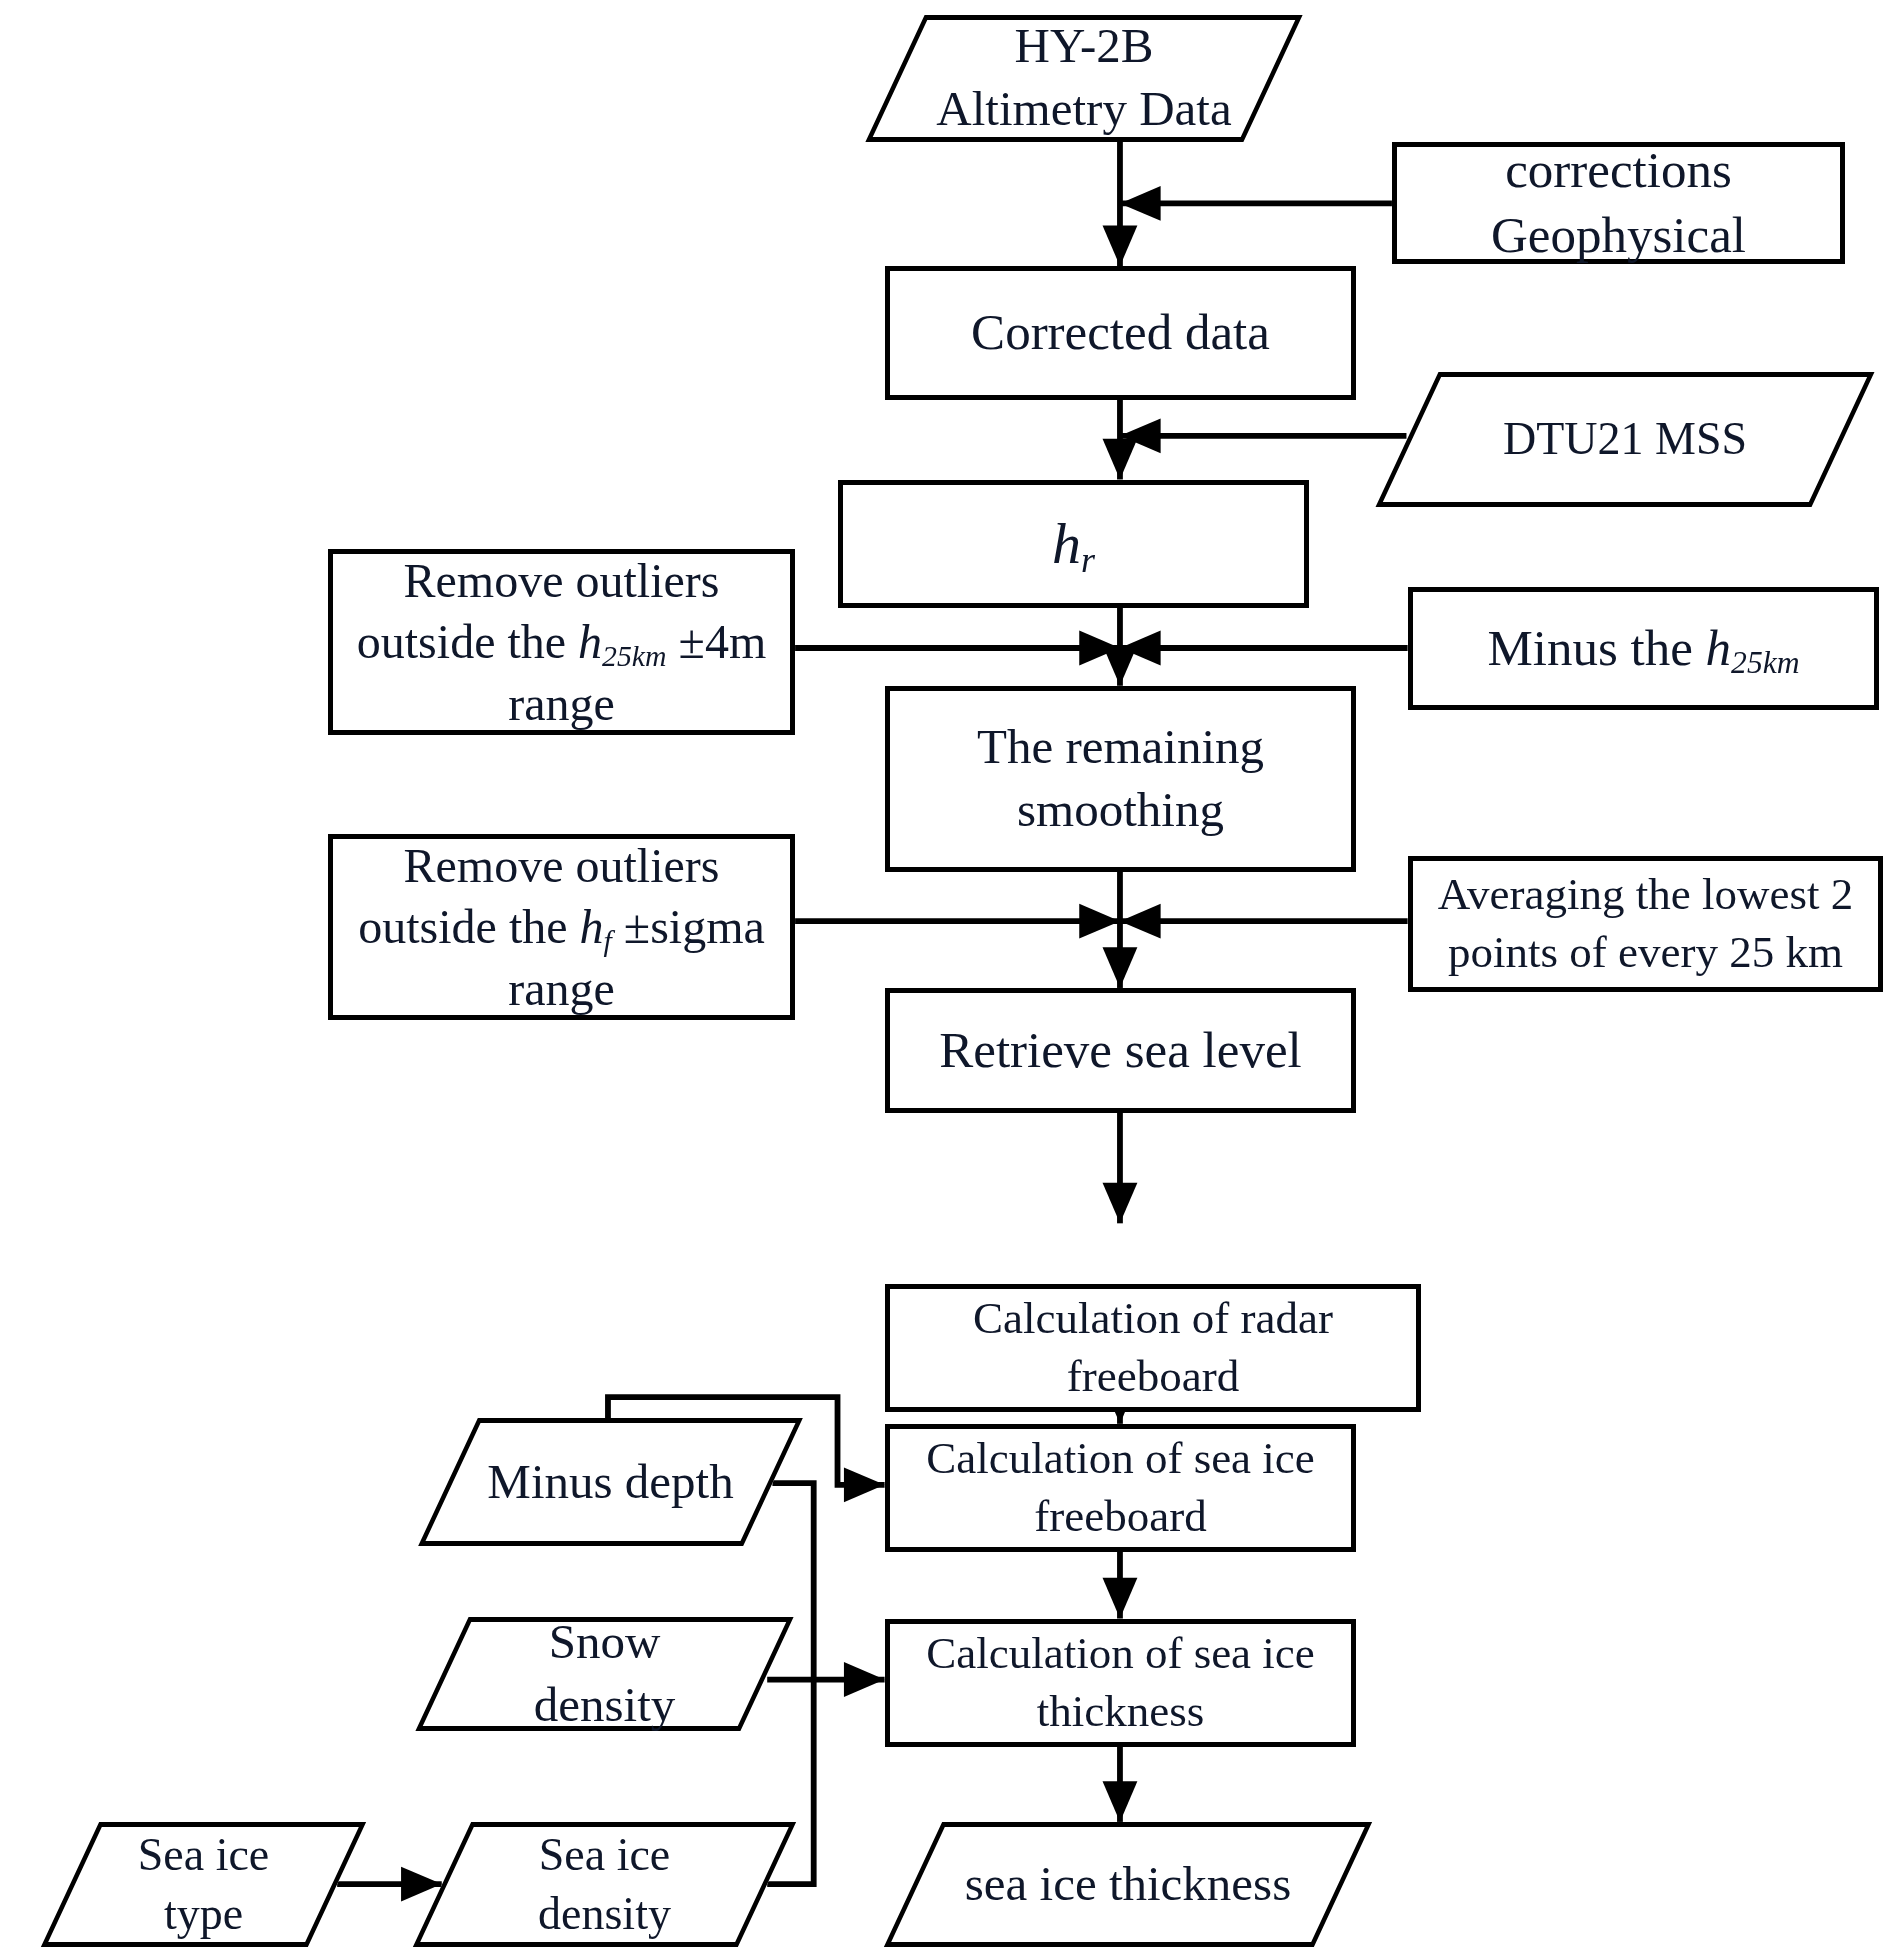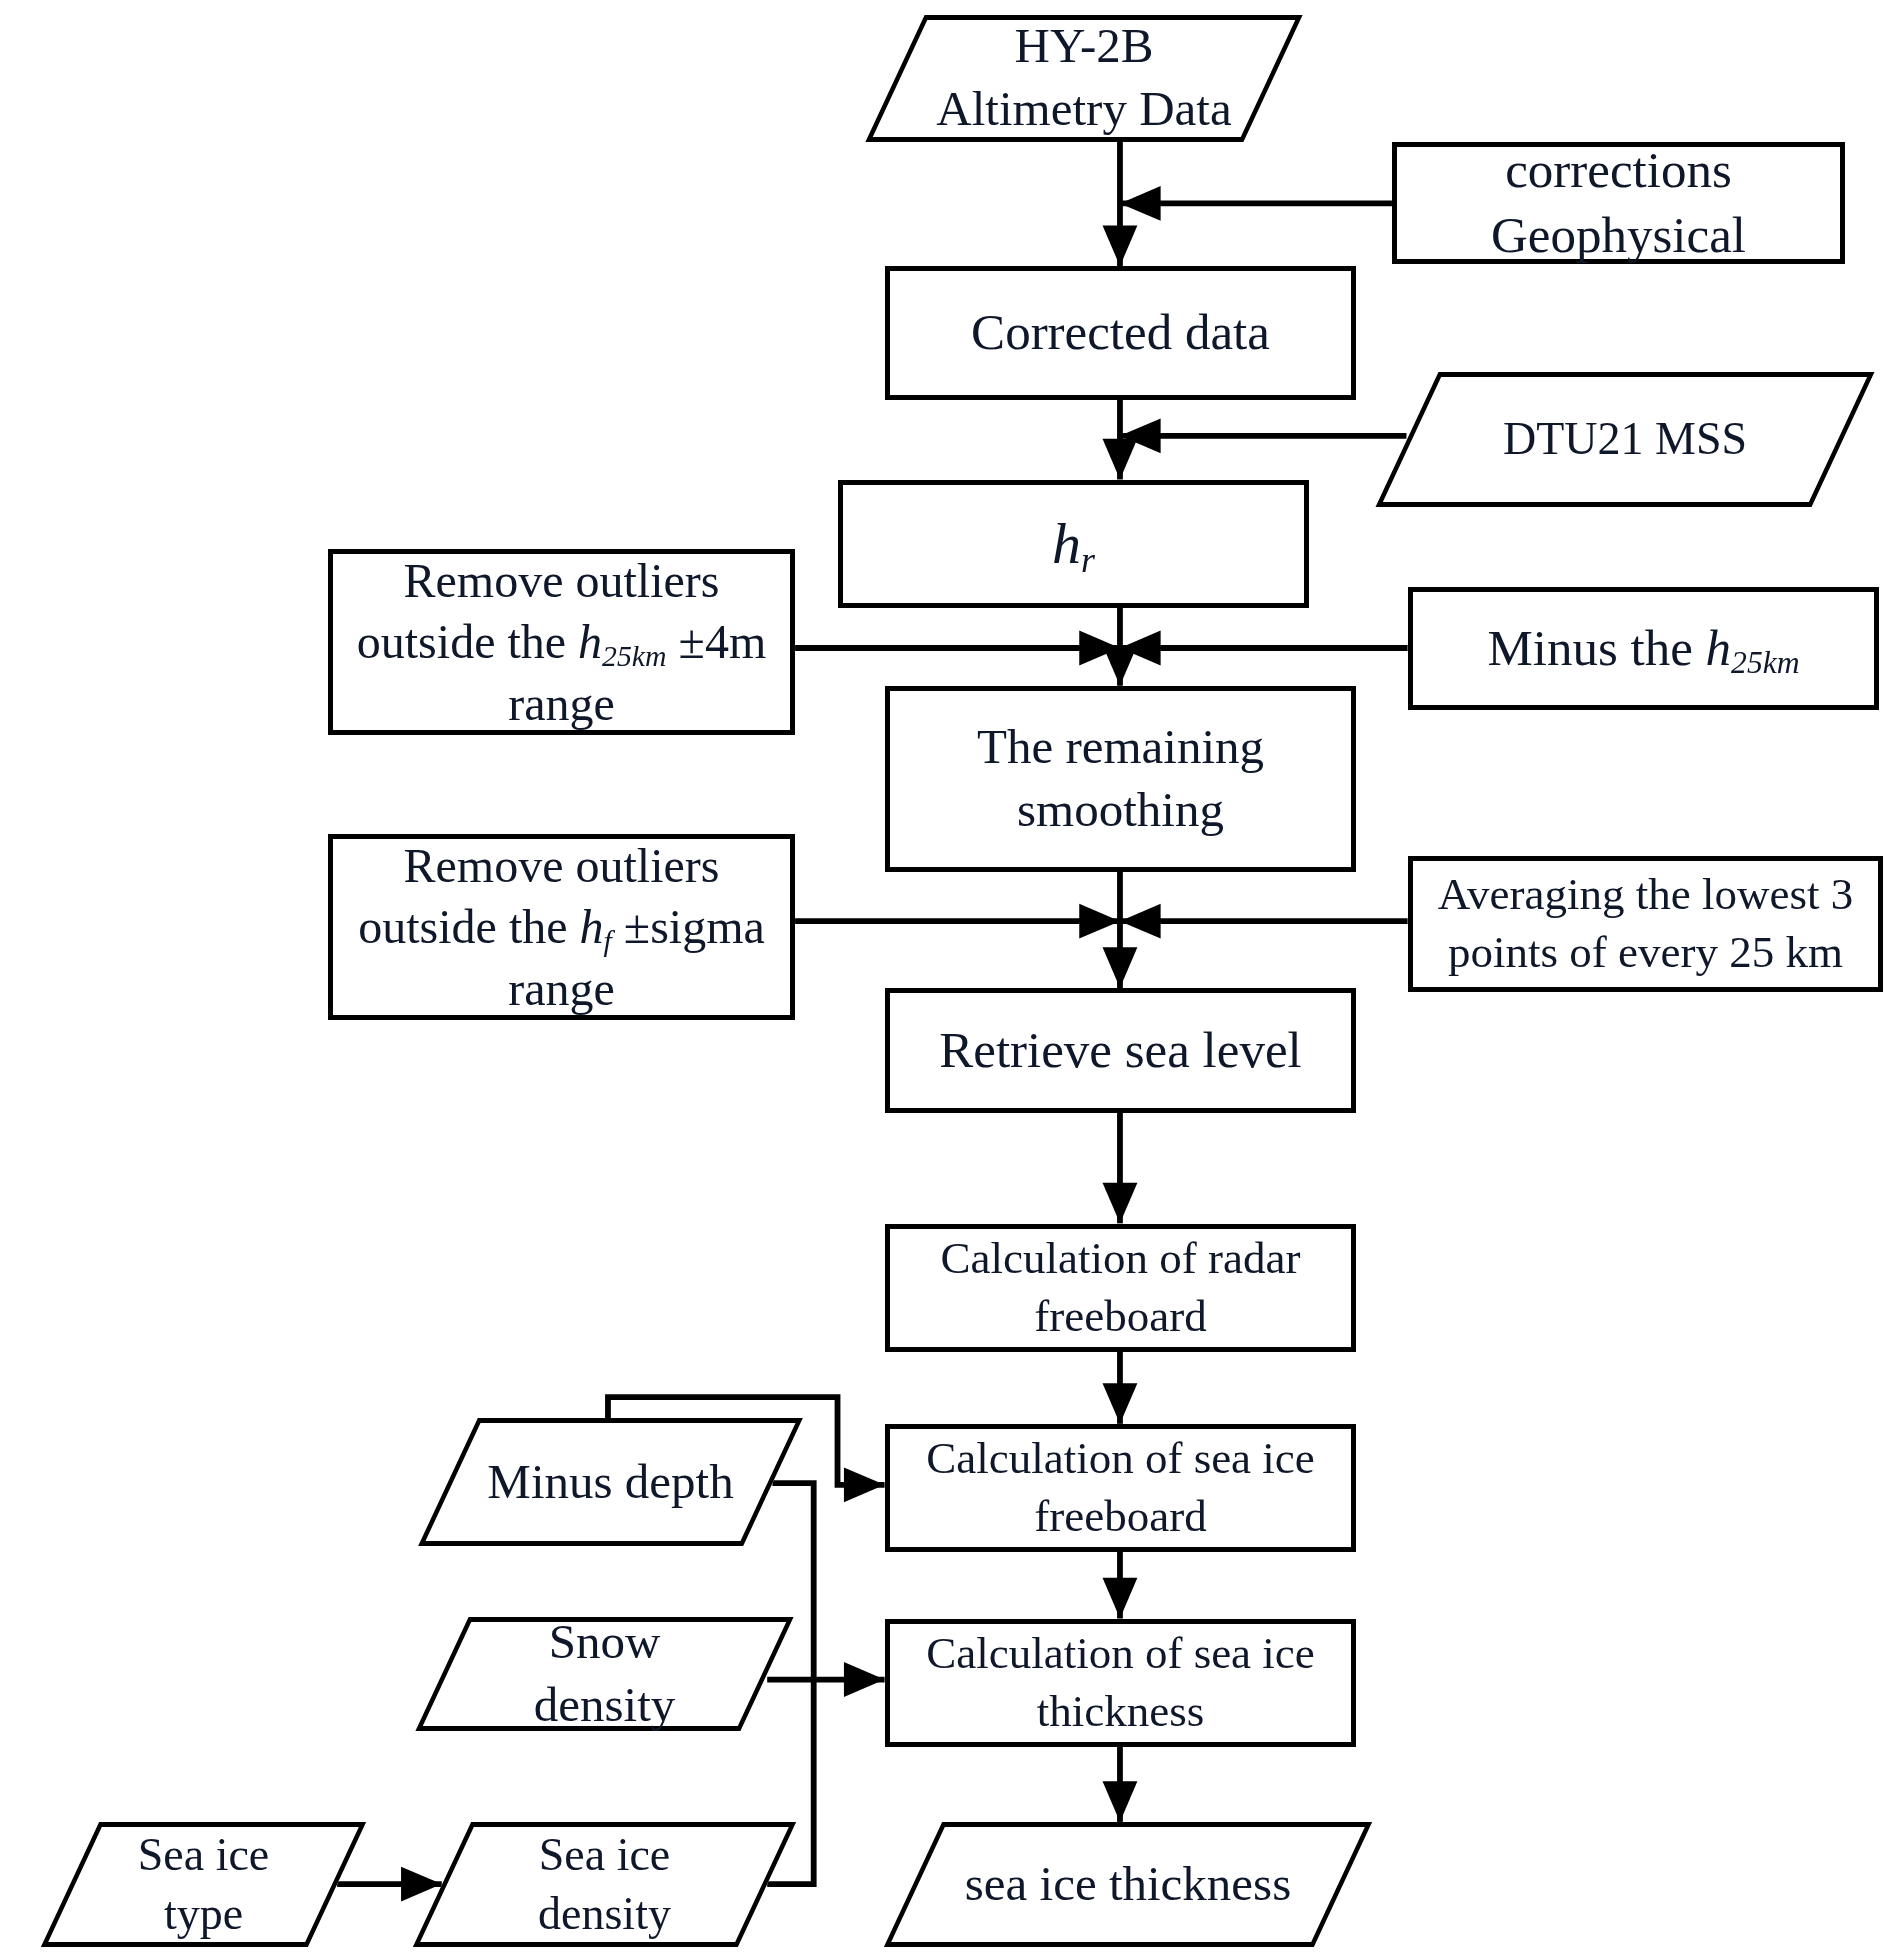--- a/index.html
+++ b/index.html
@@ -127,31 +127,31 @@
         <div class="pshape"></div>
         <div class="label" style="font-size: 48px;">
           <div><span>Remove outliers</span></div>
           <div><span>outside the </span><span class="it">h</span><span class="sb">f</span><span> ±sigma</span></div>
           <div><span>range</span></div>
         </div>
       </div>
       <div class="node" style="left: 1408px; top: 856px; width: 475px; height: 136px;">
         <div class="pshape"></div>
         <div class="label" style="font-size: 45px;">
-          <div><span>Averaging the lowest 3</span></div>
+          <div><span>Averaging the lowest 2</span></div>
           <div><span>points of every 25 km</span></div>
         </div>
       </div>
       <div class="node" style="left: 885px; top: 988px; width: 471px; height: 125px;">
         <div class="pshape"></div>
         <div class="label" style="font-size: 51px;">
           <div><span>Retrieve sea level</span></div>
         </div>
       </div>
-      <div class="node" style="left: 885px; top: 1224px; width: 471px; height: 128px;">
+      <div class="node" style="left: 885px; top: 1284px; width: 536px; height: 128px;">
         <div class="pshape"></div>
         <div class="label" style="font-size: 45px;">
           <div><span>Calculation of radar</span></div>
           <div><span>freeboard</span></div>
         </div>
       </div>
       <div class="node" style="left: 885px; top: 1424px; width: 471px; height: 128px;">
         <div class="pshape"></div>
         <div class="label" style="font-size: 45px;">
           <div><span>Calculation of sea ice</span></div>

